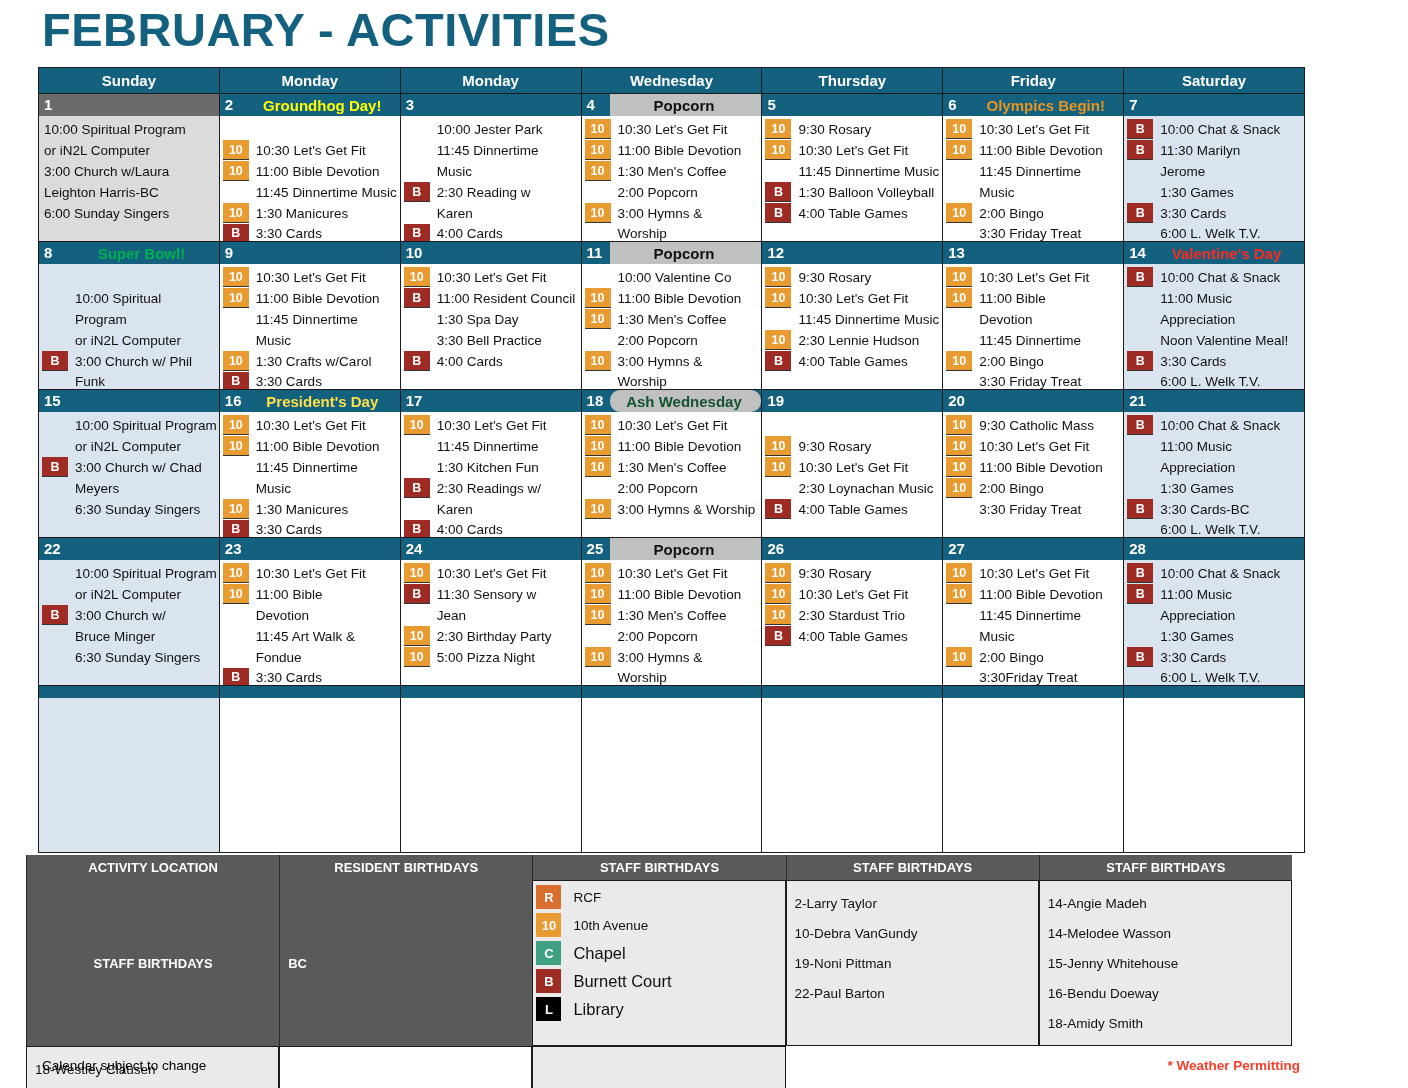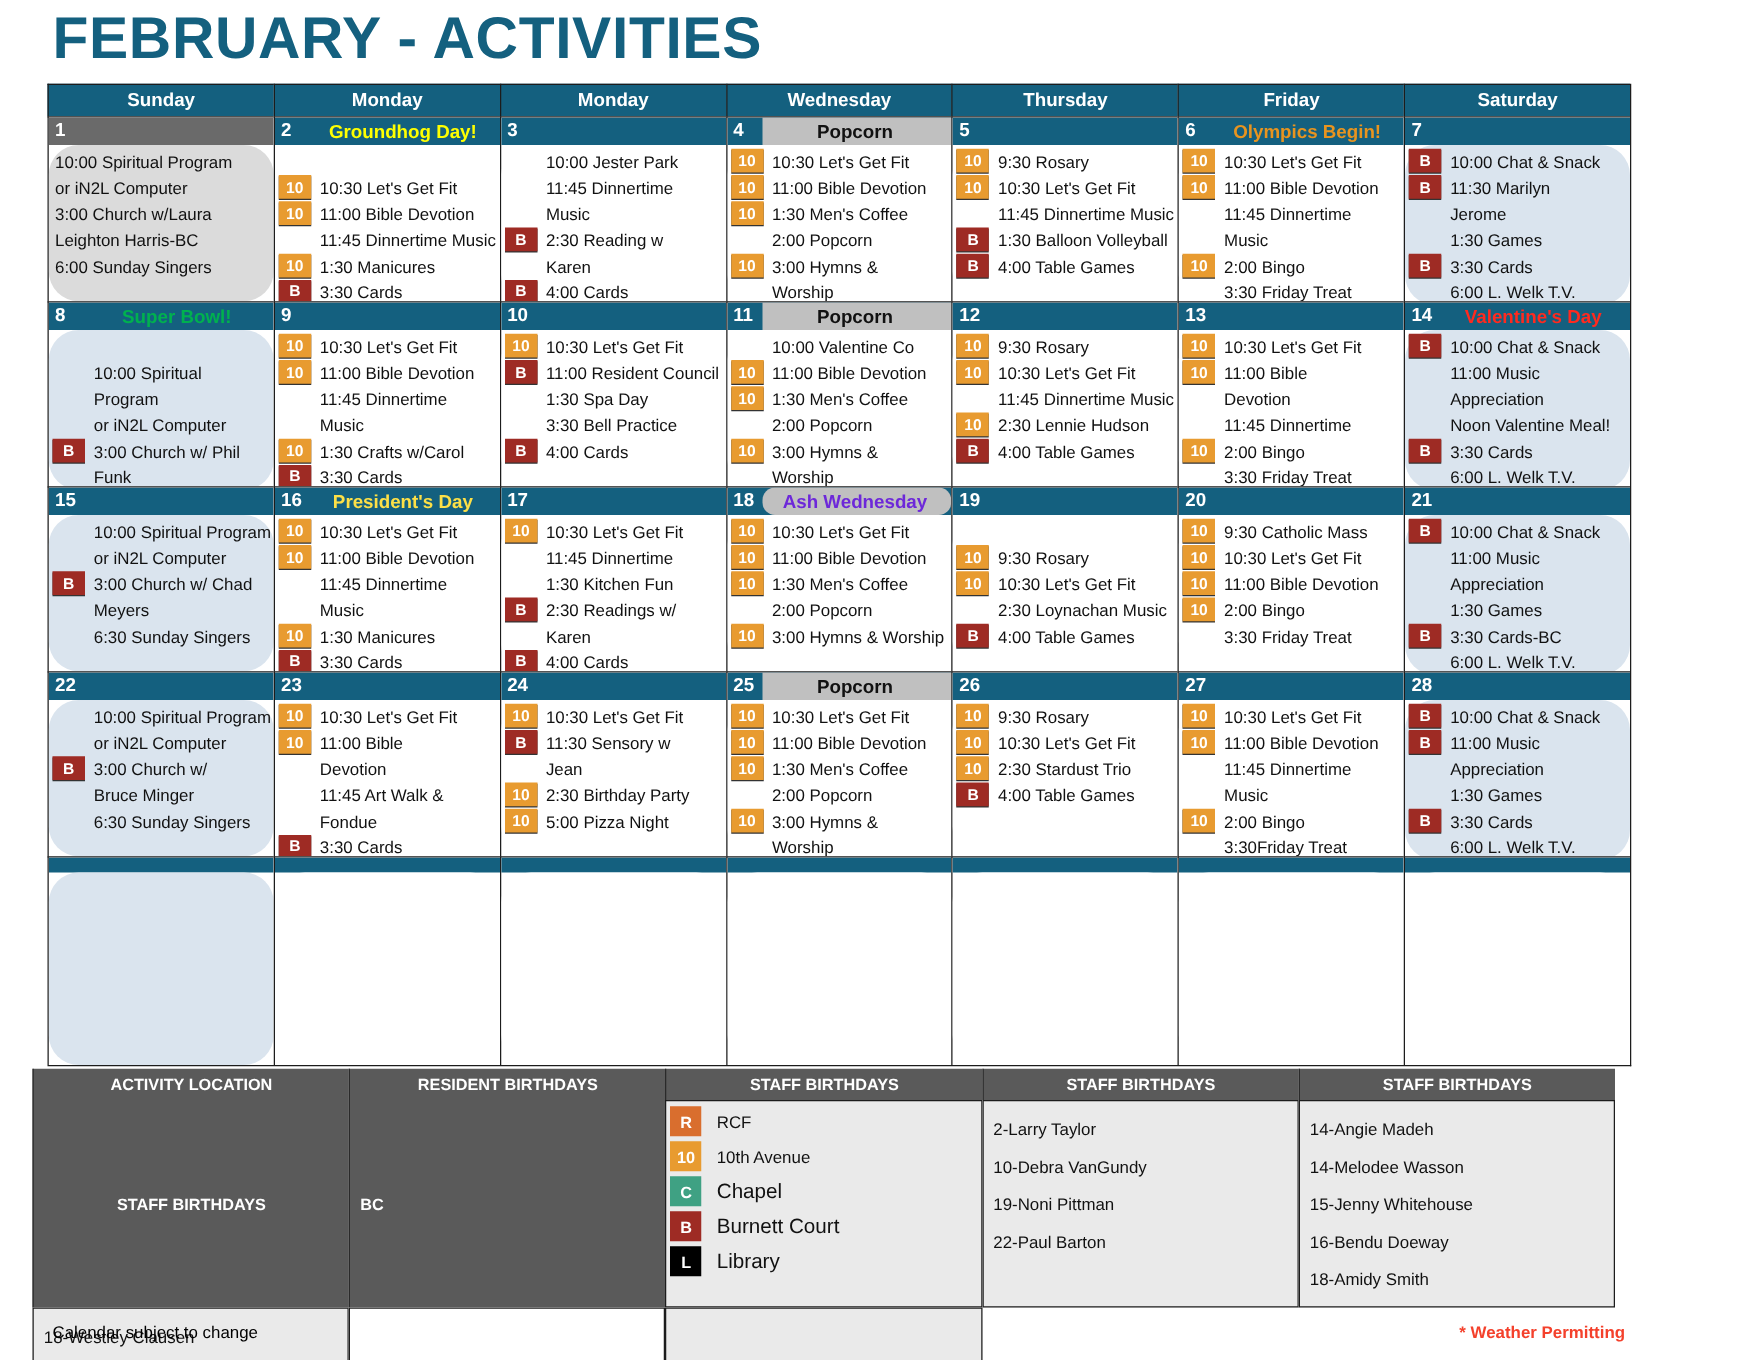--- a/index.html
+++ b/index.html
@@ -26,21 +26,21 @@
   .day-cell{
     border-left:1.5px solid #1c1c1c;border-top:1.5px solid #1c1c1c;
     display:flex;flex-direction:column;background:#fff;overflow:hidden;
   }
   .date-bar{height:22px;min-height:22px;background:#14607F;display:flex;align-items:stretch;}
   .date-bar.gray{background:#6A6A6A;}
   .date-bar.short{height:12px;min-height:12px;}
   .date-num{color:#fff;font-weight:bold;font-size:15px;padding:2px 0 0 5px;width:28px;box-sizing:border-box;}
   .holiday{flex:1;font-weight:bold;font-size:15px;display:flex;align-items:center;justify-content:center;padding-right:3px;}
   .holiday.silver{background:#C0C0C0;}
-  .events{flex:1;padding:3px 0 0 3px;background:#fff;border-radius:24px;}
+  .events{flex:1;padding:3px 0 0 3px;background:#fff;}
   .events.blue{background:#DAE4EE;}
   .events.gray{background:#DBDBDB;}
   .ev{display:flex;align-items:center;height:20.9px;}
   .bdg{
     width:26px;min-width:26px;height:19px;margin:0 7px 1px 0;
     display:flex;align-items:center;justify-content:center;
     color:#fff;font-weight:bold;font-size:12.5px;
   }
   .bdg.b10{background:#E89B30;box-shadow:0 1px 0 #333;}
   .bdg.bB{background:#9E2B24;box-shadow:0 1px 0 #333;}
@@ -592,21 +592,21 @@
         </div>
         <div class="ev">
           <span class="bdg bB">B</span>
           <span class="txt">4:00 Cards</span>
         </div>
       </div>
     </div>
     <div class="day-cell">
       <div class="date-bar">
         <span class="date-num">18</span>
-        <span class="holiday silver" style="color: #6d28d9; border-radius: 10px;">Ash Wednesday</span>
+        <span class="holiday silver" style="color: #14532d; border-radius: 10px;">Ash Wednesday</span>
       </div>
       <div class="events">
         <div class="ev">
           <span class="bdg b10">10</span>
           <span class="txt">10:30 Let's Get Fit</span>
         </div>
         <div class="ev">
           <span class="bdg b10">10</span>
           <span class="txt">11:00 Bible Devotion</span>
         </div>

